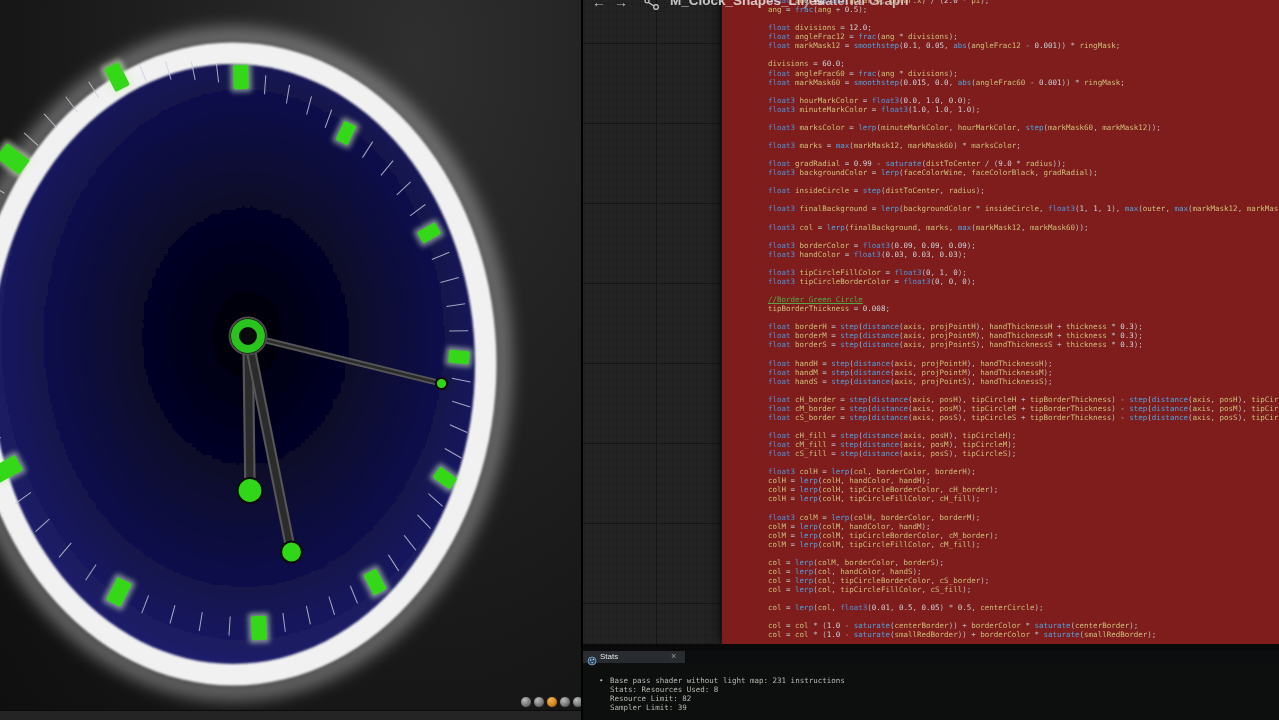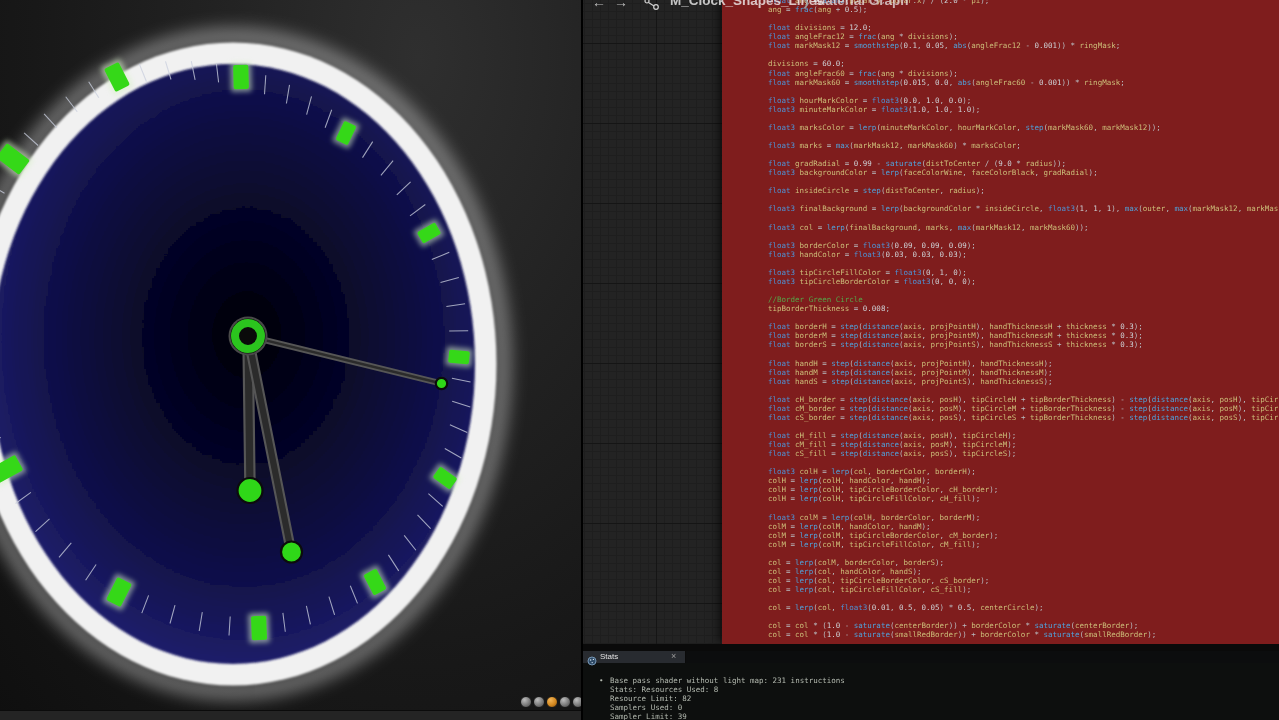--- a/index.html
+++ b/index.html
@@ -26,21 +26,21 @@
         linear-gradient(90deg,#1e1e1e 1px, transparent 1px);
       background-size:80px 80px,80px 80px,8px 8px,8px 8px;
       background-position:0 43px,73px 0,0 3px,1px 0;}
   #code-panel{position:absolute;left:139px;top:0;width:557px;height:644px;background:#7f1d1d;
               box-shadow:-6px 0 8px -2px rgba(0,0,0,.55);}
   #code-block{position:absolute;left:46px;top:-4px;width:560px;
               font-family:"DejaVu Sans Mono",monospace;font-size:7.5px;line-height:9.07px;
               white-space:pre;}
   .cl{height:9.07px;}
   .tk-kw{color:#4e93d6;} .tk-fn{color:#4fa3dd;} .tk-id{color:#cdbf7a;}
-  .tk-num{color:#ced2d6;} .tk-p{color:#b9bdc2;} .tk-cm{color:#55a749;}
+  .tk-num{color:#ced2d6;} .tk-p{color:#b9bdc2;} .tk-cm{color:#55a749;text-decoration:underline;}
   
   #crumb{position:absolute;left:0;top:-8px;height:19px;width:696px;white-space:nowrap;}
   .nav-arrow{position:absolute;top:2px;font-size:14px;color:#bdbdbd;font-weight:bold;}
   #nav-back{left:9px;} #nav-fwd{left:31px;}
   #graph-icon{position:absolute;left:61px;top:5px;}
   #crumb-asset{position:absolute;left:87px;top:1px;font-size:13.5px;font-weight:bold;color:rgba(244,244,244,0.78);}
   #crumb-sep{position:absolute;left:219px;top:5px;font-size:10px;color:#9a9a9a;}
   #crumb-page{position:absolute;left:231px;top:1px;font-size:13.5px;font-weight:bold;color:rgba(236,236,236,0.72);}
   
   #stats-dock{position:absolute;left:583px;top:644px;width:696px;height:76px;background:#0d0f0e;}
@@ -209,18 +209,17 @@
           </svg>
         </span>
         <span id="stats-tab-label">Stats</span>
         <span id="stats-tab-close">×</span>
       </div>
     </div>
     <div id="stats-content">
         <div class="stats-line"><span class="stats-bullet">•</span><span>Base pass shader without light map: 231 instructions</span></div>
         <div class="stats-line"><span>Stats: Resources Used: 8</span></div>
         <div class="stats-line"><span>Resource Limit: 82</span></div>
-        <div class="stats-line"><span>Samplers Used: 0</span></div>
         <div class="stats-line"><span>Sampler Limit: 39</span></div>
       </div>
   </div>
 
 </div>
 
 </body></html>

